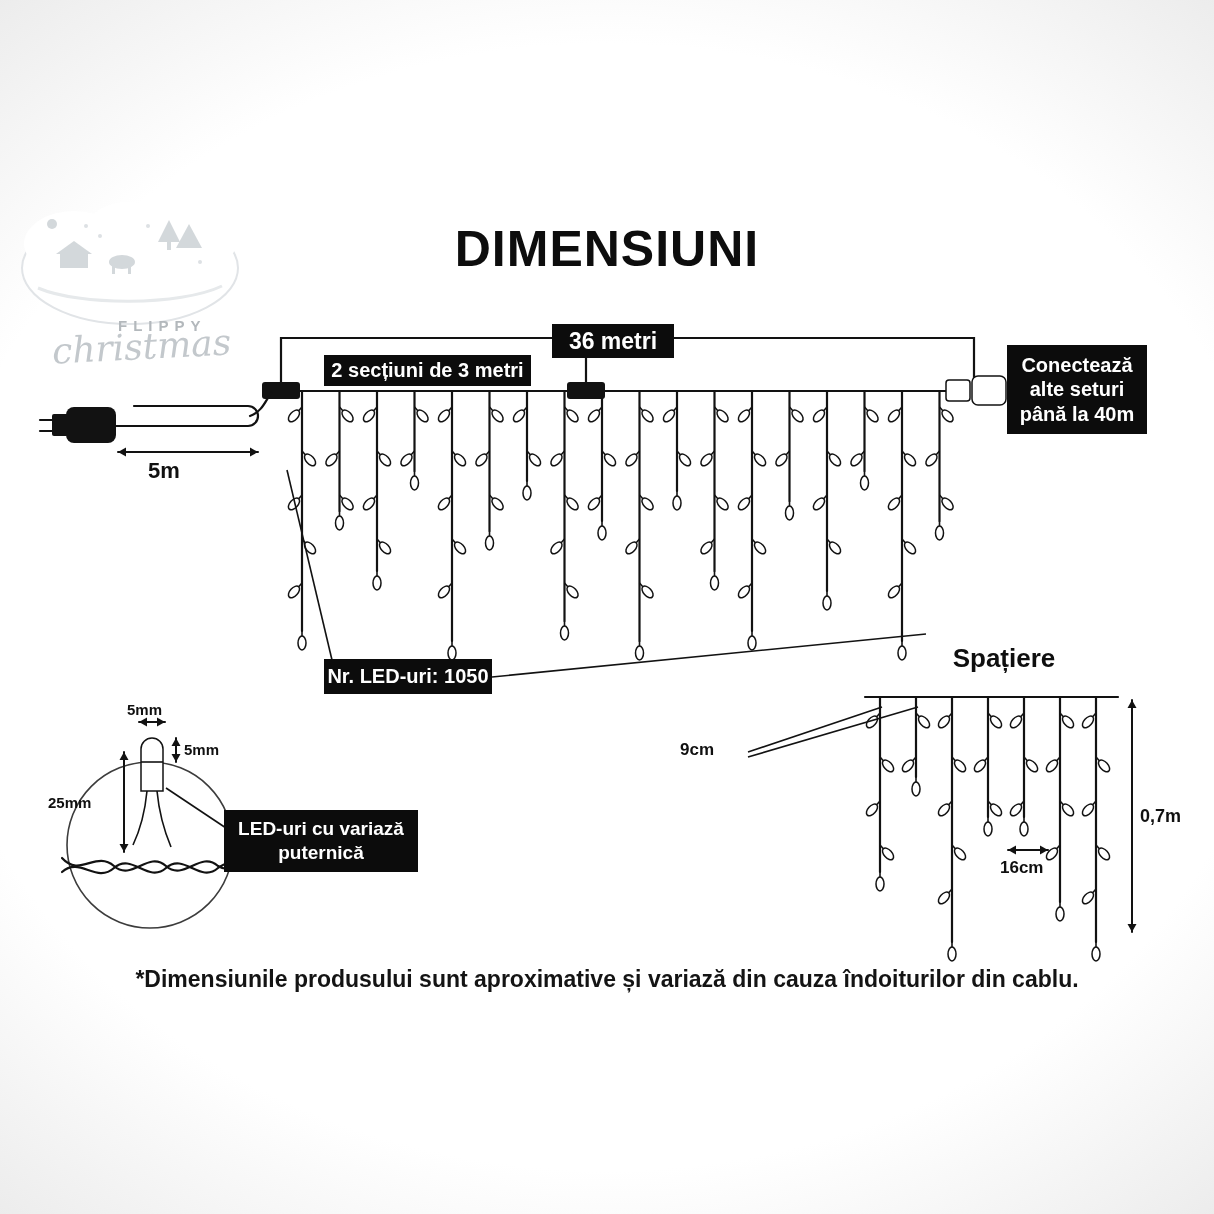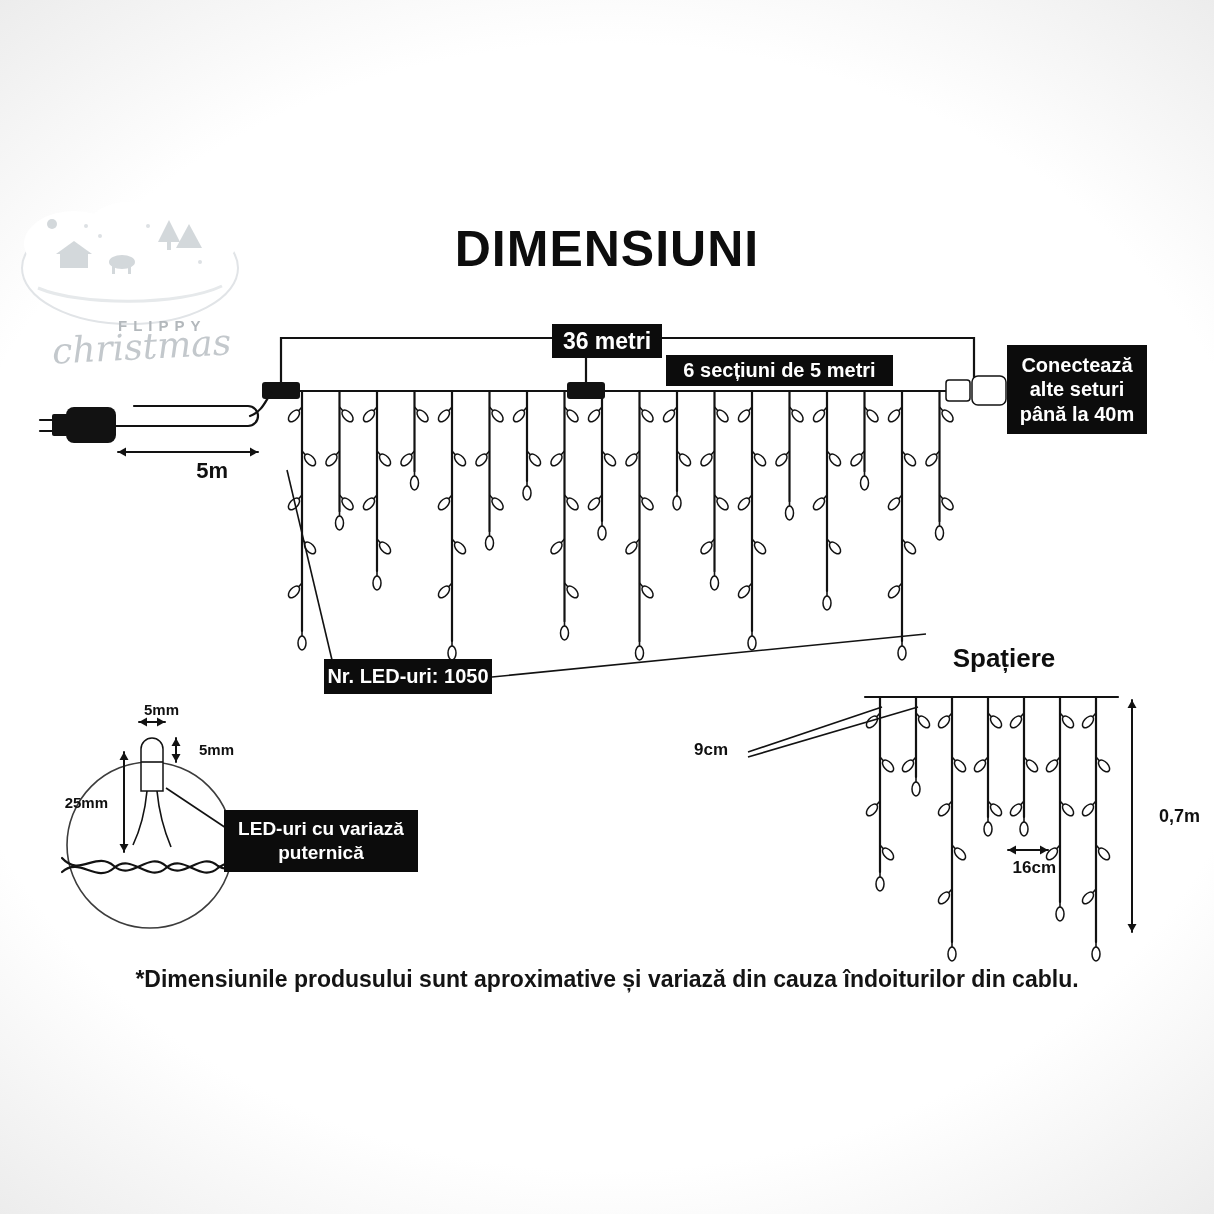--- a/index.html
+++ b/index.html
@@ -15,21 +15,21 @@
   .bulbshape{fill:#ffffff;stroke:#121212;stroke-width:1.5;}
   .bbox{
     position:absolute;background:#0c0c0c;color:#ffffff;font-weight:700;
     display:flex;align-items:center;justify-content:center;text-align:center;
   }
   .page-title{
     position:absolute;left:0;right:0;top:220px;text-align:center;
     font-size:50px;font-weight:800;color:#0d0d0d;letter-spacing:1px;
   }
   .heading{position:absolute;font-weight:700;color:#0f0f0f;text-align:center;}
-  .lbl{position:absolute;font-weight:700;color:#101010;text-align:right;}
+  .lbl{position:absolute;font-weight:700;color:#101010;text-align:left;}
   .disclaimer{
     position:absolute;left:0;right:0;top:966px;text-align:center;
     font-size:23px;font-weight:600;color:#141414;
   }
   .logo-top{
     position:absolute;left:118px;top:317px;font-size:15px;letter-spacing:6px;
     color:#b3b8bc;font-weight:600;
   }
   .logo-script{
     position:absolute;left:52px;top:326px;font-family:"DejaVu Serif", serif;
@@ -617,22 +617,22 @@
         <polygon class="fillb" points="124,752 119.5,760 128.5,760"></polygon>
         <polygon class="fillb" points="124,852 119.5,844 128.5,844"></polygon>
       </g>
     </svg>
 
   <div class="logo-top">FLIPPY</div>
   <div class="logo-script">christmas</div>
 
   <div class="page-title">DIMENSIUNI</div>
 
-  <div class="bbox" style="left:552px;top:324px;width:110px;height:34px;font-size:23px;">36 metri</div>
-  <div class="bbox" style="left:666px;top:355px;width:227px;height:31px;font-size:20px;">6 secțiuni de 5 metri</div>
+  <div class="bbox" style="left:552px;top:324px;width:122px;height:34px;font-size:23px;">36 metri</div>
+  <div class="bbox" style="left:324px;top:355px;width:207px;height:31px;font-size:20px;">2 secțiuni de 3 metri</div>
   <div class="bbox" style="left:1007px;top:345px;width:128px;padding:8px 6px;font-size:20px;line-height:1.22;">Conectează alte seturi până la 40m</div>
   <div class="bbox" style="left:324px;top:659px;width:168px;height:35px;font-size:20px;">Nr. LED-uri: 1050</div>
 
   <div class="lbl" style="left:148px;top:458px;width:80px;font-size:22px;">5m</div>
 
   <div class="lbl" style="left:127px;top:701px;width:52px;font-size:15px;">5mm</div>
   <div class="lbl" style="left:184px;top:741px;width:50px;font-size:15px;">5mm</div>
   <div class="lbl" style="left:48px;top:794px;width:60px;font-size:15px;">25mm</div>
   <div class="bbox" style="left:224px;top:810px;width:178px;padding:7px 8px;font-size:19px;line-height:1.25;">LED-uri cu variază puternică</div>
 

